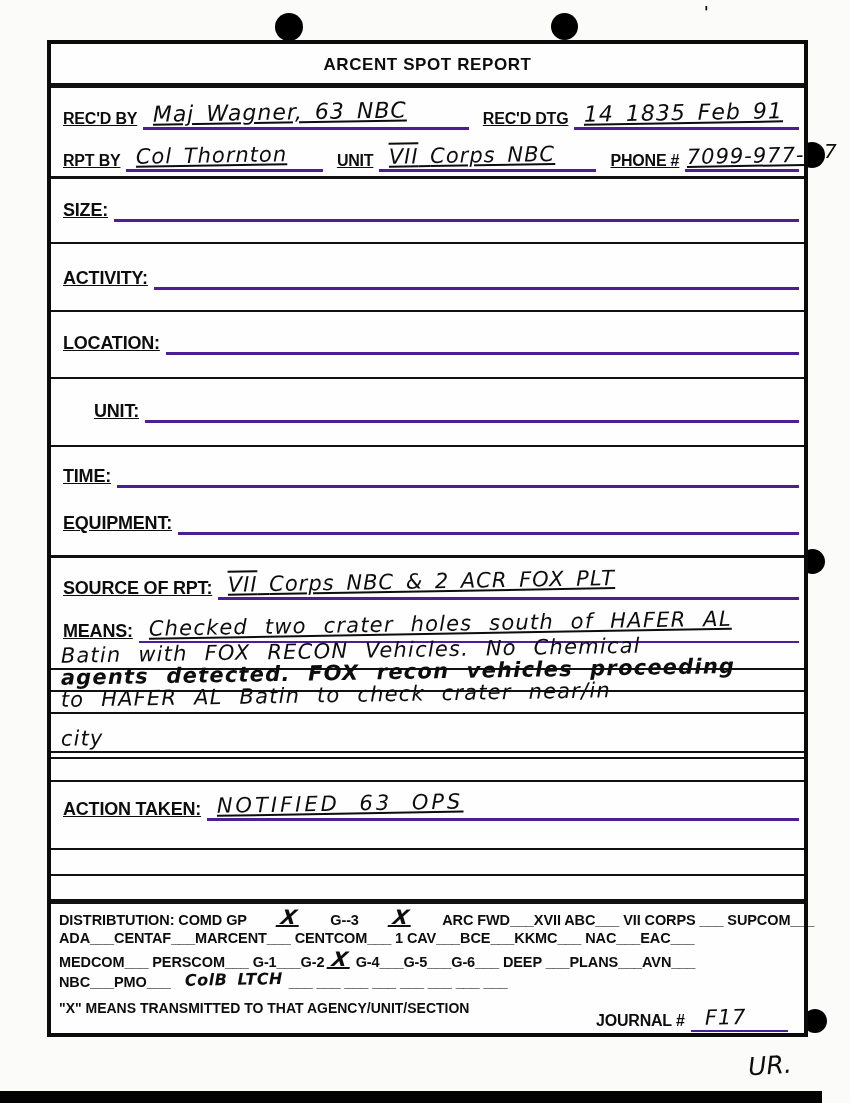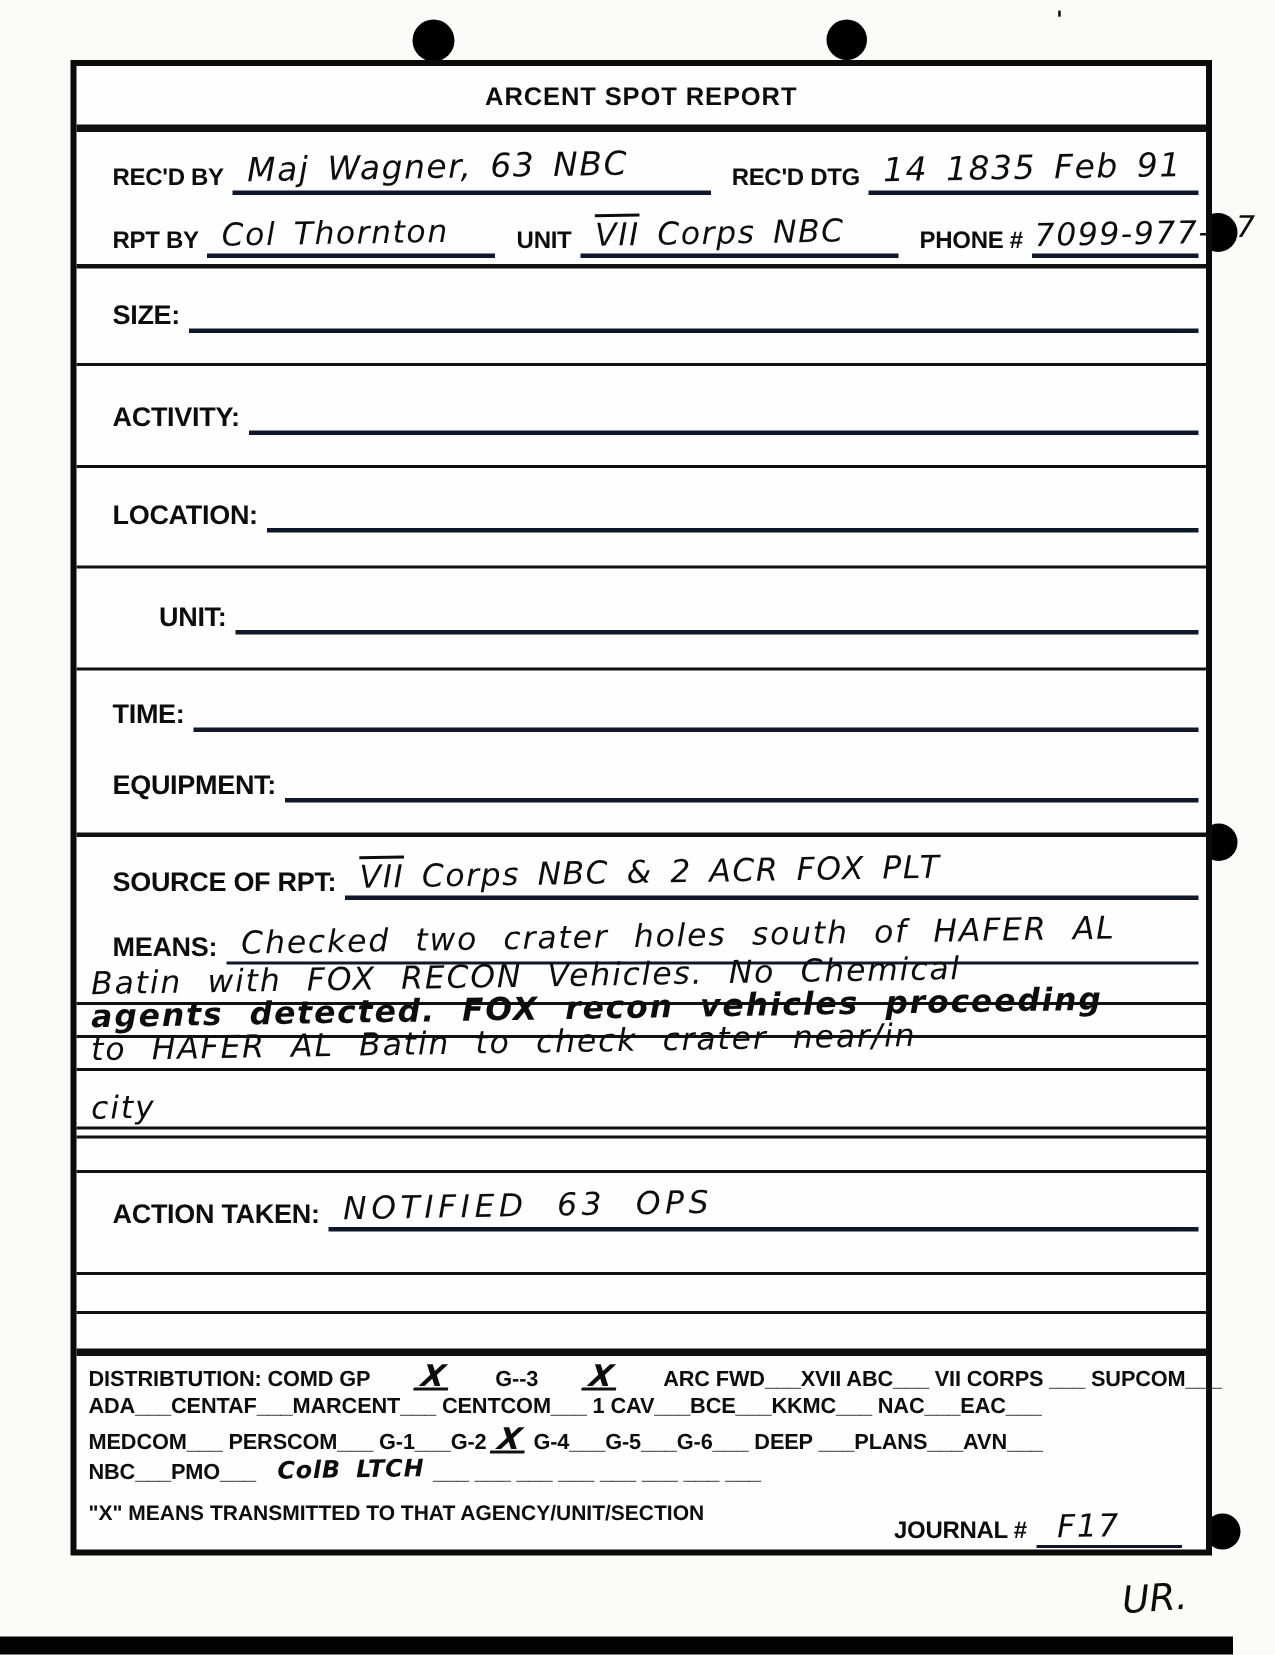--- a/index.html
+++ b/index.html
@@ -23,30 +23,30 @@
     font-weight:bold;font-size:17px;letter-spacing:.6px;
   }
 
   
   .hr{position:absolute;left:0;right:0;border-top:3px solid #111;}
   .hr.thin{border-top-width:2px;}
   .hr.thick{border-top-width:5px;}
 
   
   .row{
-    position:absolute;left:24px;right:5px;
-    display:flex;align-items:flex-end;white-space:nowrap;
+    position:absolute;left:12px;right:5px;
+    display:flex;align-items:flex-end;white-space:nowrap;text-decoration:underline;
   }
   .lbl{
     font-weight:bold;font-size:16px;line-height:1;
     padding-bottom:3px;margin-right:6px;letter-spacing:-.2px;
   }
   .lbl.big{font-size:18px;}
   .fill{
-    flex:1;border-bottom:3px solid #0f172a;position:relative;
+    flex:1;border-bottom:3px solid #4c1d95;position:relative;
     align-self:stretch;display:flex;align-items:flex-end;min-width:0;
   }
   .gap{margin-left:14px;}
 
   
   .hw{
     font-family:"DejaVu Sans", sans-serif;font-style:italic;
     font-size:21px;line-height:1;white-space:nowrap;
     transform:rotate(-1deg);transform-origin:left bottom;
     padding:0 0 1px 10px;letter-spacing:1px;word-spacing:4px;

